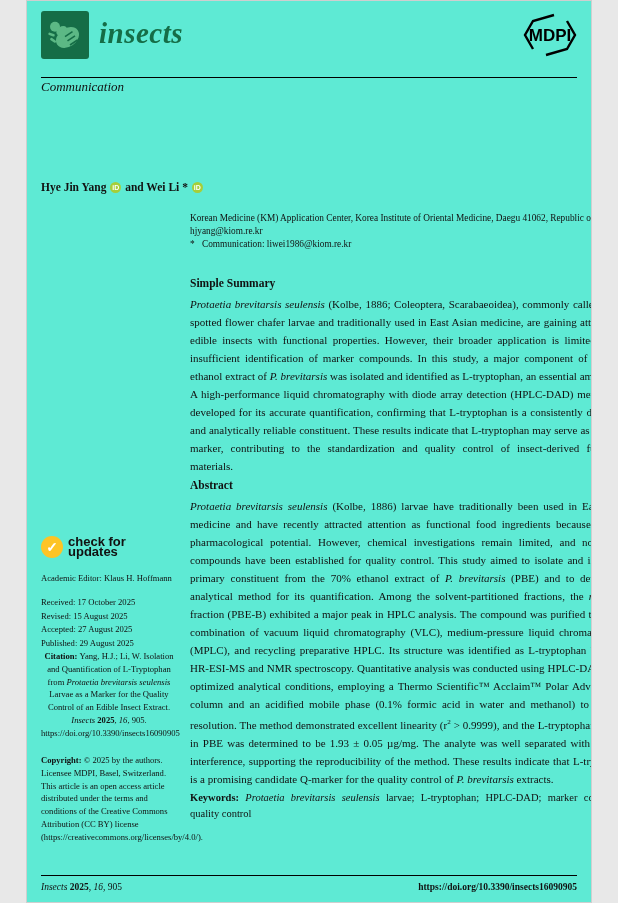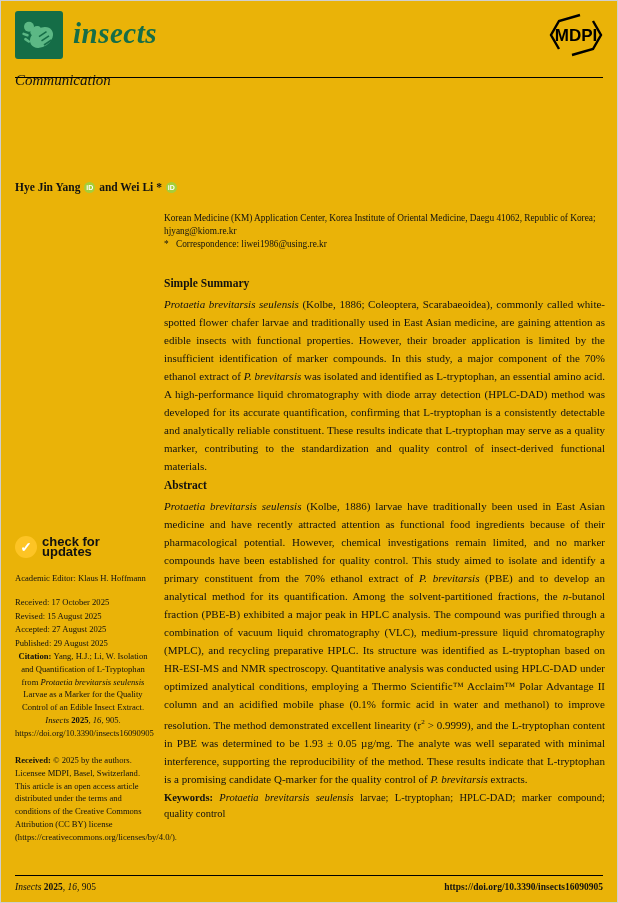--- a/index.html
+++ b/index.html
@@ -1,36 +1,36 @@
 <!DOCTYPE html>
 <html style="--green: #156D47; --orcid: #A6CE39; --badge: #FDC425;"><head>
 <meta charset="utf-8">
 <style>
   * { margin:0; padding:0; box-sizing:border-box; }
   html,body { background:#e8e8e8; }
   .page {
-    position:relative; width:618px; height:903px; margin:0 auto;
-    background:#eab308; overflow:hidden;
+    position:relative; width:566px; height:903px; margin:0 auto;
+    background:#5eead4; overflow:hidden;
     font-family:"Liberation Serif", serif; color:#111;
     border:1px solid #cfcfcf;
   }
   .it { font-style:italic; }
   .bd { font-weight:bold; }
   sup { font-size:0.65em; }
 
   
   .logo-box { position:absolute; left:14px; top:10px; width:48px; height:48px;
     background:var(--green,#156D47); border-radius:3px; display:flex; align-items:center; justify-content:center; }
   .journal-name { position:absolute; left:72px; top:16px; font-size:29px;
     font-style:italic; font-weight:bold; color:var(--green,#156D47); letter-spacing:0.5px; }
   .mdpi-logo { position:absolute; right:12px; top:12px; width:58px; height:44px; }
   .header-rule { position:absolute; left:14px; right:14px; top:76px; border-top:1.6px solid #000; }
 
   
-  .article-type { position:absolute; left:14px; top:71px; font-size:15px; font-style:italic; }
+  .article-type { position:absolute; left:14px; top:78px; font-size:13px; font-style:italic; }
   .page-title { position:absolute; left:14px; top:96px; width:592px;
     font-size:20px; font-weight:bold; line-height:26px; }
   .authors { position:absolute; left:14px; top:180px; font-size:11.5px; font-weight:bold; }
   .orcid {
     display:inline-block; width:11px; height:11px; border-radius:50%;
     background:var(--orcid,#A6CE39); color:#fff; font-family:"Liberation Sans",sans-serif;
     font-size:7px; font-weight:bold; text-align:center; line-height:11px;
     vertical-align:1px; margin:0 1px;
   }
 
@@ -102,21 +102,21 @@
     <span class="orcid">iD</span>
     <span> and </span>
     <span>Wei Li</span>
     <span> *</span>
     <span class="orcid">iD</span>
   </div>
 
   <div class="main">
     <div class="affiliation">Korean Medicine (KM) Application Center, Korea Institute of Oriental Medicine, Daegu 41062, Republic of Korea; hjyang@kiom.re.kr</div>
     <div class="correspondence">
-      <span class="corr-mark">*</span><span>Correspondence: liwei1986@using.re.kr</span>
+      <span class="corr-mark">*</span><span>Communication: liwei1986@kiom.re.kr</span>
     </div>
 
     <div class="sec-head ss">Simple Summary</div>
     <div class="para ss"><span class="it">Protaetia brevitarsis seulensis</span><span> (Kolbe, 1886; Coleoptera, Scarabaeoidea), commonly called white-spotted flower chafer larvae and traditionally used in East Asian medicine, are gaining attention as edible insects with functional properties. However, their broader application is limited by the insufficient identification of marker compounds. In this study, a major component of the 70% ethanol extract of </span><span class="it">P. brevitarsis</span><span> was isolated and identified as L-tryptophan, an essential amino acid. A high-performance liquid chromatography with diode array detection (HPLC-DAD) method was developed for its accurate quantification, confirming that L-tryptophan is a consistently detectable and analytically reliable constituent. These results indicate that L-tryptophan may serve as a quality marker, contributing to the standardization and quality control of insect-derived functional materials.</span></div>
 
     <div class="sec-head ab">Abstract</div>
     <div class="para ab"><span class="it">Protaetia brevitarsis seulensis</span><span> (Kolbe, 1886) larvae have traditionally been used in East Asian medicine and have recently attracted attention as functional food ingredients because of their pharmacological potential. However, chemical investigations remain limited, and no marker compounds have been established for quality control. This study aimed to isolate and identify a primary constituent from the 70% ethanol extract of </span><span class="it">P. brevitarsis</span><span> (PBE) and to develop an analytical method for its quantification. Among the solvent-partitioned fractions, the </span><span class="it">n</span><span>-butanol fraction (PBE-B) exhibited a major peak in HPLC analysis. The compound was purified through a combination of vacuum liquid chromatography (VLC), medium-pressure liquid chromatography (MPLC), and recycling preparative HPLC. Its structure was identified as L-tryptophan based on HR-ESI-MS and NMR spectroscopy. Quantitative analysis was conducted using HPLC-DAD under optimized analytical conditions, employing a Thermo Scientific™ Acclaim™ Polar Advantage II column and an acidified mobile phase (0.1% formic acid in water and methanol) to improve resolution. The method demonstrated excellent linearity (r</span><sup>2</sup><span> &gt; 0.9999), and the L-tryptophan content in PBE was determined to be 1.93 ± 0.05 µg/mg. The analyte was well separated with minimal interference, supporting the reproducibility of the method. These results indicate that L-tryptophan is a promising candidate Q-marker for the quality control of </span><span class="it">P. brevitarsis</span><span> extracts.</span></div>
 
     <div class="keywords"><span class="bd">Keywords: </span><span class="it">Protaetia brevitarsis seulensis</span><span> larvae; L-tryptophan; HPLC-DAD; marker compound; quality control</span></div>
   </div>
@@ -130,20 +130,20 @@
       </div>
     </div>
     <div class="side-block side-editor">Academic Editor: Klaus H. Hoffmann</div>
     <div class="side-block side-dates">
       <div>Received: 17 October 2025</div>
       <div>Revised: 15 August 2025</div>
       <div>Accepted: 27 August 2025</div>
       <div>Published: 29 August 2025</div>
     </div>
     <div class="side-block side-citation"><span class="bd">Citation: </span><span>Yang, H.J.; Li, W. Isolation and Quantification of L-Tryptophan from </span><span class="it">Protaetia brevitarsis seulensis</span><span> Larvae as a Marker for the Quality Control of an Edible Insect Extract. </span><span class="it">Insects</span><span> </span><span class="bd">2025</span><span>, </span><span class="it">16</span><span>, 905. https://doi.org/10.3390/insects16090905</span></div>
-    <div class="side-block side-copyright"><span class="bd">Received: </span><span>© 2025 by the authors. Licensee MDPI, Basel, Switzerland. This article is an open access article distributed under the terms and conditions of the Creative Commons Attribution (CC BY) license (https://creativecommons.org/licenses/by/4.0/).</span></div>
+    <div class="side-block side-copyright"><span class="bd">Copyright: </span><span>© 2025 by the authors. Licensee MDPI, Basel, Switzerland. This article is an open access article distributed under the terms and conditions of the Creative Commons Attribution (CC BY) license (https://creativecommons.org/licenses/by/4.0/).</span></div>
   </div>
 
   <div class="footer-rule"></div>
   <div class="footer-left"><span class="it">Insects</span><span> </span><span class="bd">2025</span><span>, </span><span class="it">16</span><span>, 905</span></div>
   <div class="footer-right">https://doi.org/10.3390/insects16090905</div>
 
 </div>
 
 </body></html>

